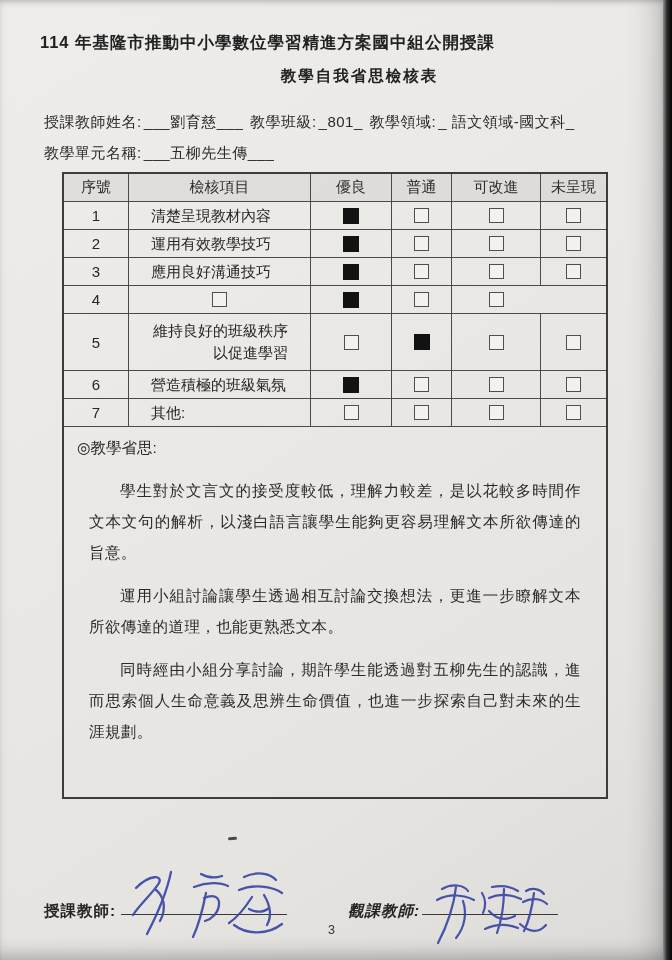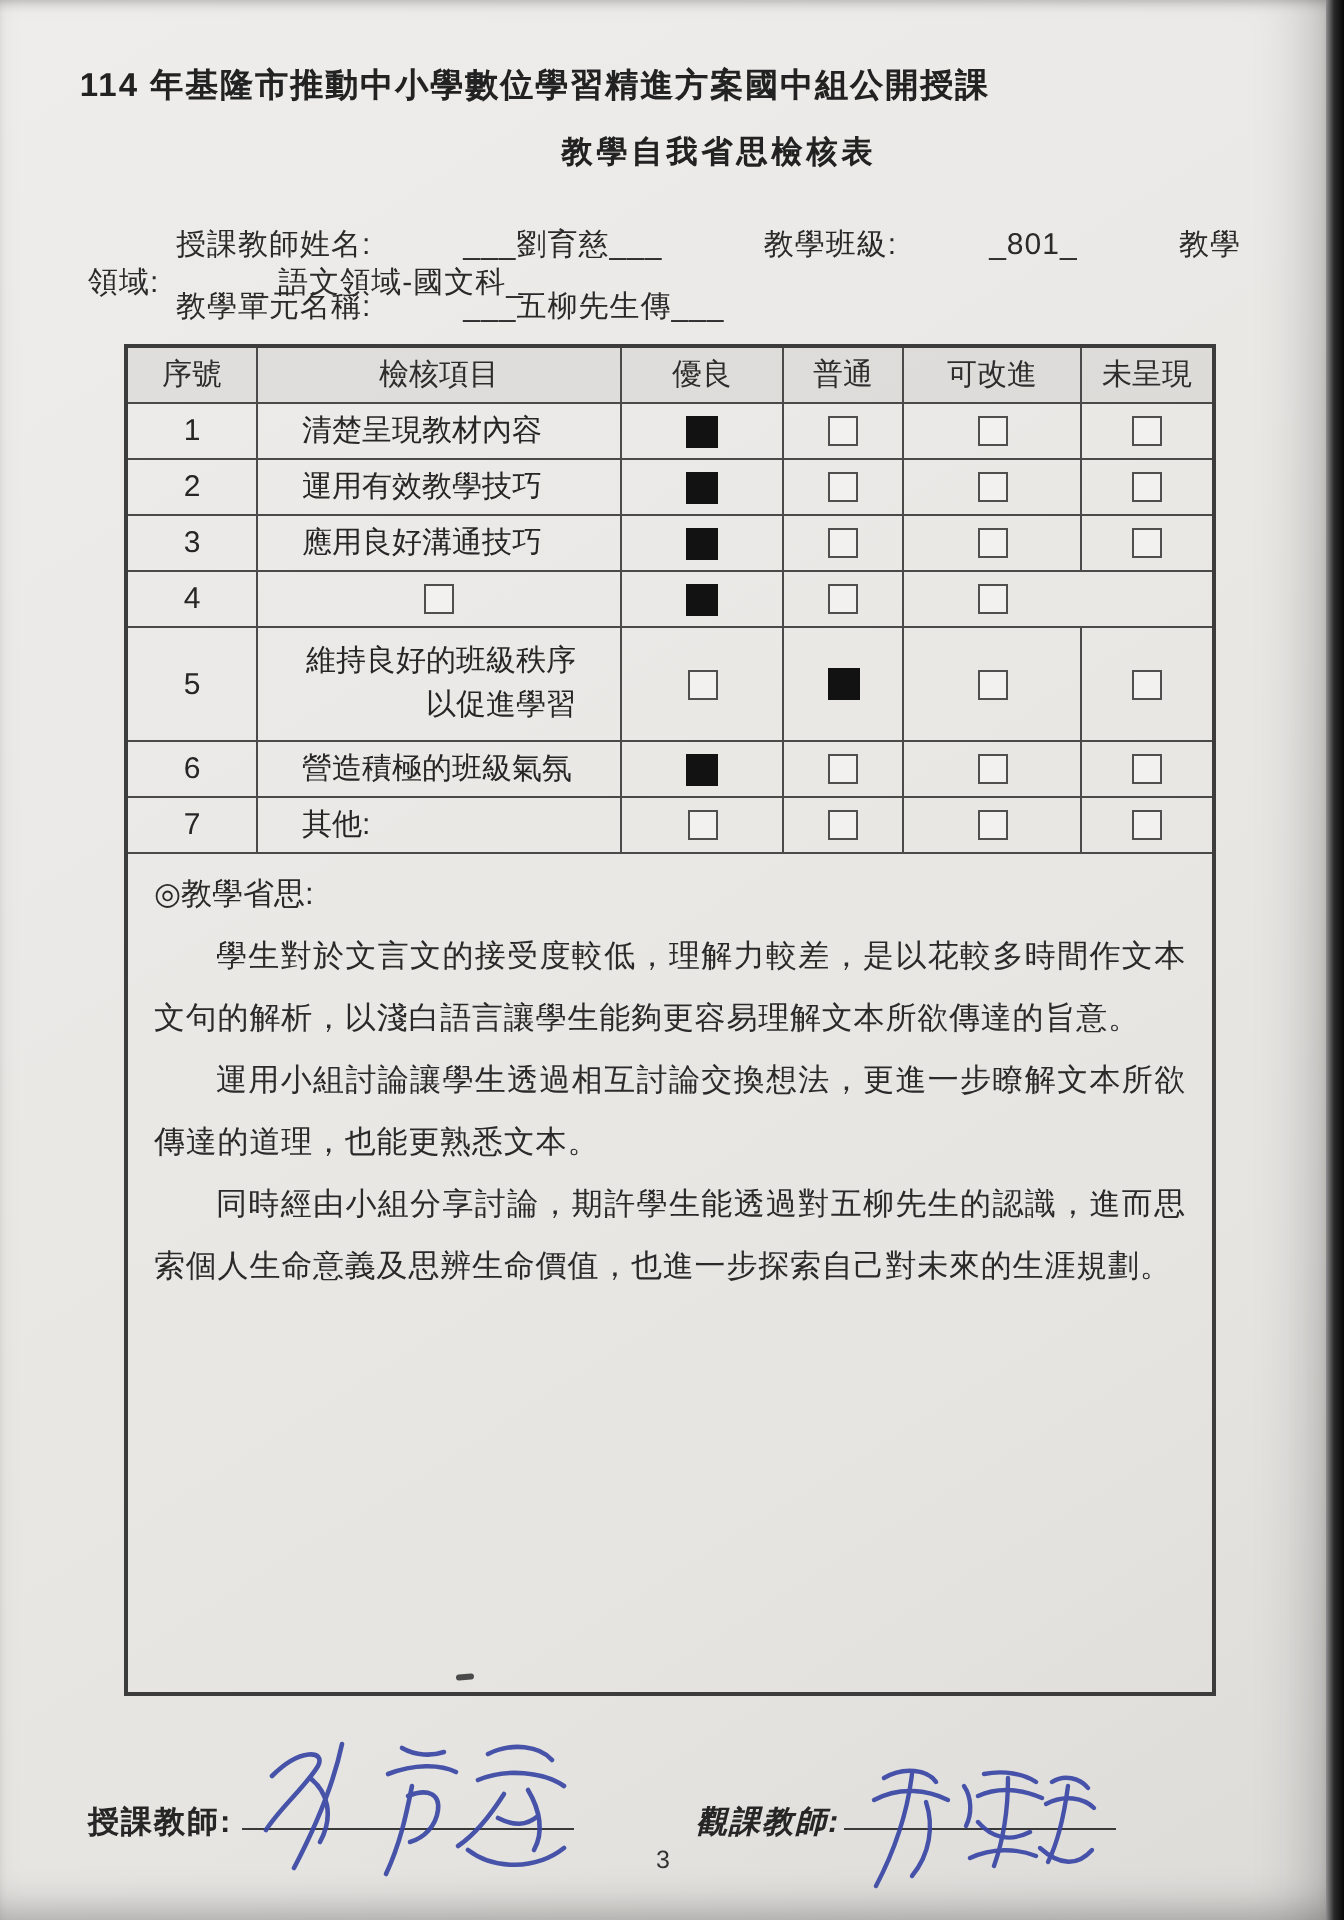--- a/index.html
+++ b/index.html
@@ -25,21 +25,21 @@
     position:absolute;top:32px;left:0;width:535px;text-align:center;
     font-size:16.5px;font-weight:bold;letter-spacing:1px;color:#222;
   }
   .doc-subtitle{
     position:absolute;top:66px;left:0;width:663px;text-align:center;
     font-size:15.5px;font-weight:bold;letter-spacing:2px;color:#222;padding-left:28px;
   }
   .info-line{position:absolute;left:44px;width:590px;font-size:15px;color:#2a2a2a;letter-spacing:.5px;}
   .info-line.l1{top:113px;}
   .info-line.l2{top:144px;}
-  .info-line .seg{margin-right:2px;margin-left:44px;}
+  .info-line .seg{margin-right:2px;}
   
   .tbl{
     position:absolute;left:62px;top:172px;width:546px;
     border:2px solid #3c3c3c;box-sizing:border-box;background:transparent;
   }
   .trow{
     display:grid;grid-template-columns:64px 182px 81px 60px 89px 1fr;
     border-top:1.4px solid #4a4a4a;
   }
   .trow:first-child{border-top:none;}
@@ -53,26 +53,26 @@
   .cell-item{justify-content:flex-start;padding:2px 22px;line-height:22px;}
   .cell-chk{justify-content:center;}
   .trow.tall>div{min-height:56px;}
   .cb{
     width:15px;height:15px;border:1.8px solid #4f4f4f;background:#f2f1ef;
     box-sizing:border-box;display:inline-block;
   }
   .cb[data-checked="true"]{background:#121212;border-color:#121212;width:16px;height:16px;}
   
   .reflect{
-    border-top:1.4px solid #4a4a4a;height:420px;box-sizing:border-box;
+    border-top:1.4px solid #4a4a4a;height:371px;box-sizing:border-box;
     padding:6px 13px 0 13px;
   }
   .reflect-heading{font-size:15.5px;color:#2a2a2a;line-height:30px;}
   .reflect p{
-    margin:0;font-size:15.5px;line-height:31px;text-indent:2em;
+    margin:12px;font-size:15.5px;line-height:31px;text-indent:2em;
     color:#2a2a2a;letter-spacing:.4px;text-align:justify;
   }
   .pen-mark{
     position:absolute;left:228px;top:837px;width:9px;height:3px;
     background:#4a4a4a;transform:rotate(-4deg);border-radius:2px;
   }
   
   .format-note{
     position:absolute;top:875px;right:36px;font-size:11.5px;color:#333;letter-spacing:.3px;
   }

